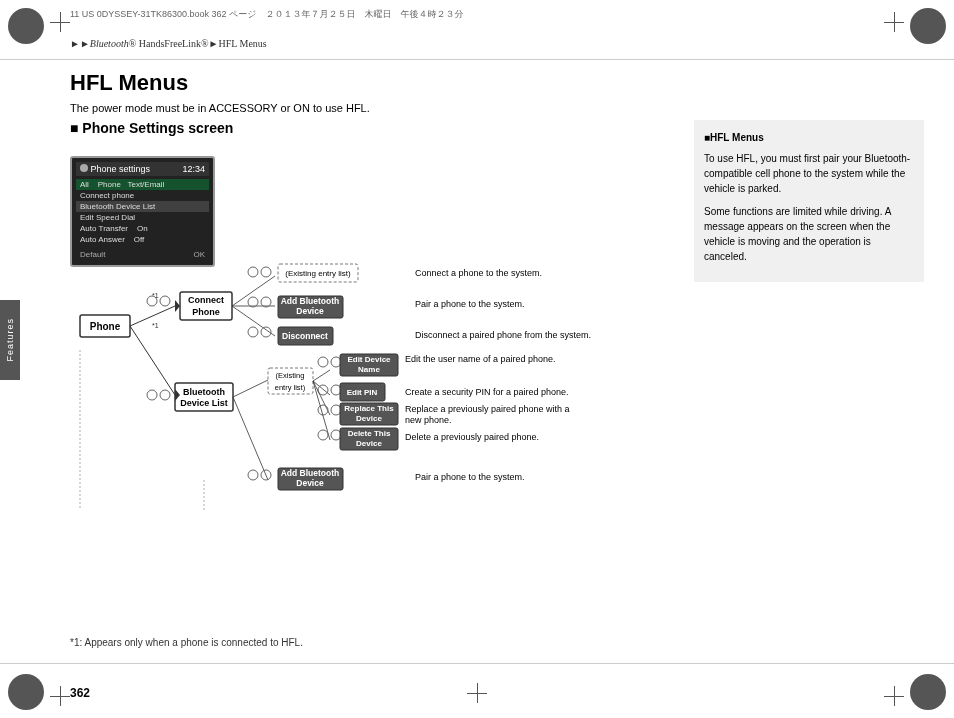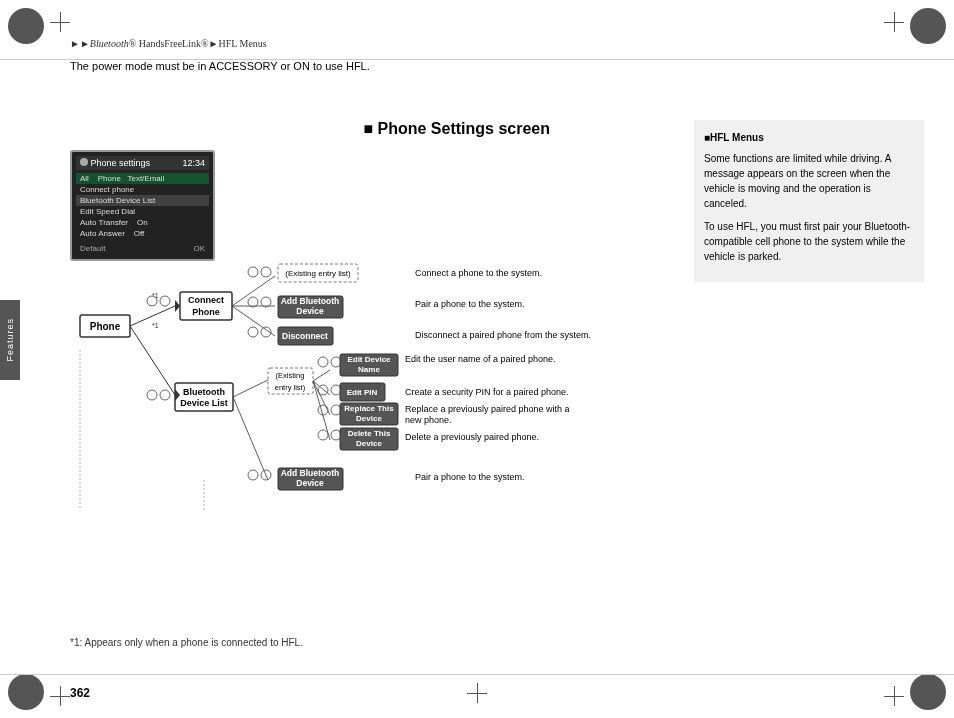--- a/index.html
+++ b/index.html
@@ -109,24 +109,23 @@
 
     
     .right-col {
       position: absolute;
       right: 0;
       top: 60px;
       width: 230px;
     }
 
     .section-header {
-      font-size: 16px;
+      font-size: 14px;
       font-weight: bold;
-      margin-bottom: 12px;
-      text-align: right;
+      margin-bottom: 20px;
     }
 
     .section-header::before {
       content: '■ ';
     }
 
     
     .phone-screen {
       width: 145px;
       background: #222;
@@ -221,21 +220,21 @@
       transform: rotate(180deg);
       letter-spacing: 1px;
     }
 
     
     .bottom-bar {
       position: absolute;
       bottom: 0;
       left: 0;
       right: 0;
-      height: 44px;
+      height: 55px;
       border-top: 1px solid #ccc;
     }
     .page-number {
       position: absolute;
       bottom: 18px;
       left: 70px;
       font-size: 12px;
       font-weight: bold;
     }
 
@@ -263,30 +262,32 @@
 <div class="corner-circle" style="top:8px; left:8px;"></div>
 <div class="corner-cross" style="top:12px; left:50px;"></div>
 <div class="corner-circle" style="top:8px; right:8px;"></div>
 <div class="corner-cross" style="top:12px; right:50px;"></div>
 <div class="corner-circle" style="bottom:8px; left:8px;"></div>
 <div class="corner-cross" style="bottom:12px; left:50px;"></div>
 <div class="corner-circle" style="bottom:8px; right:8px;"></div>
 <div class="corner-cross" style="bottom:12px; right:50px;"></div>
 
 <div class="top-bar">
+  <div class="file-info">11 US 0DYSSEY-31TK86300.book  362 ページ　２０１３年７月２５日　木曜日　午後４時２３分</div>
   <div class="breadcrumb">
     <span>►►<em>Bluetooth</em>® HandsFreeLink®►HFL Menus</span>
   </div>
 </div>
 
 <div class="features-label">
   <span>Features</span>
 </div>
 
 <div class="main-content">
+  <h1 class="page-title">HFL Menus</h1>
   <p class="intro-text">The power mode must be in ACCESSORY or ON to use HFL.</p>
 
   <div class="left-col">
     <div class="section-header">
       <span>Phone Settings screen</span>
     </div>
 
     <div style="display:flex; align-items:flex-start;">
 
       <div class="phone-screen">
@@ -305,22 +306,22 @@
             <span>OK</span>
         </div>
       </div>
 
     </div>
   </div>
 
   <div class="right-col">
     <div class="note-box">
       <div class="note-box-title">■HFL Menus</div>
+      <p>To use HFL, you must first pair your Bluetooth-compatible cell phone to the system while the vehicle is parked.</p>
       <p>Some functions are limited while driving. A message appears on the screen when the vehicle is moving and the operation is canceled.</p>
-      <p>To use HFL, you must first pair your Bluetooth-compatible cell phone to the system while the vehicle is parked.</p>
     </div>
   </div>
 </div>
 
 <svg class="diagram-svg" viewBox="0 0 640 320" xmlns="http://www.w3.org/2000/svg" style="font-family:Arial,sans-serif;">
 
   <rect x="60" y="75" width="50" height="22" rx="2" fill="none" stroke="#333" stroke-width="1.5"></rect>
   <text x="85" y="90" text-anchor="middle" font-size="10" font-weight="bold">Phone</text>
 
   <line x1="110" y1="86" x2="155" y2="66" stroke="#333" stroke-width="1"></line>

